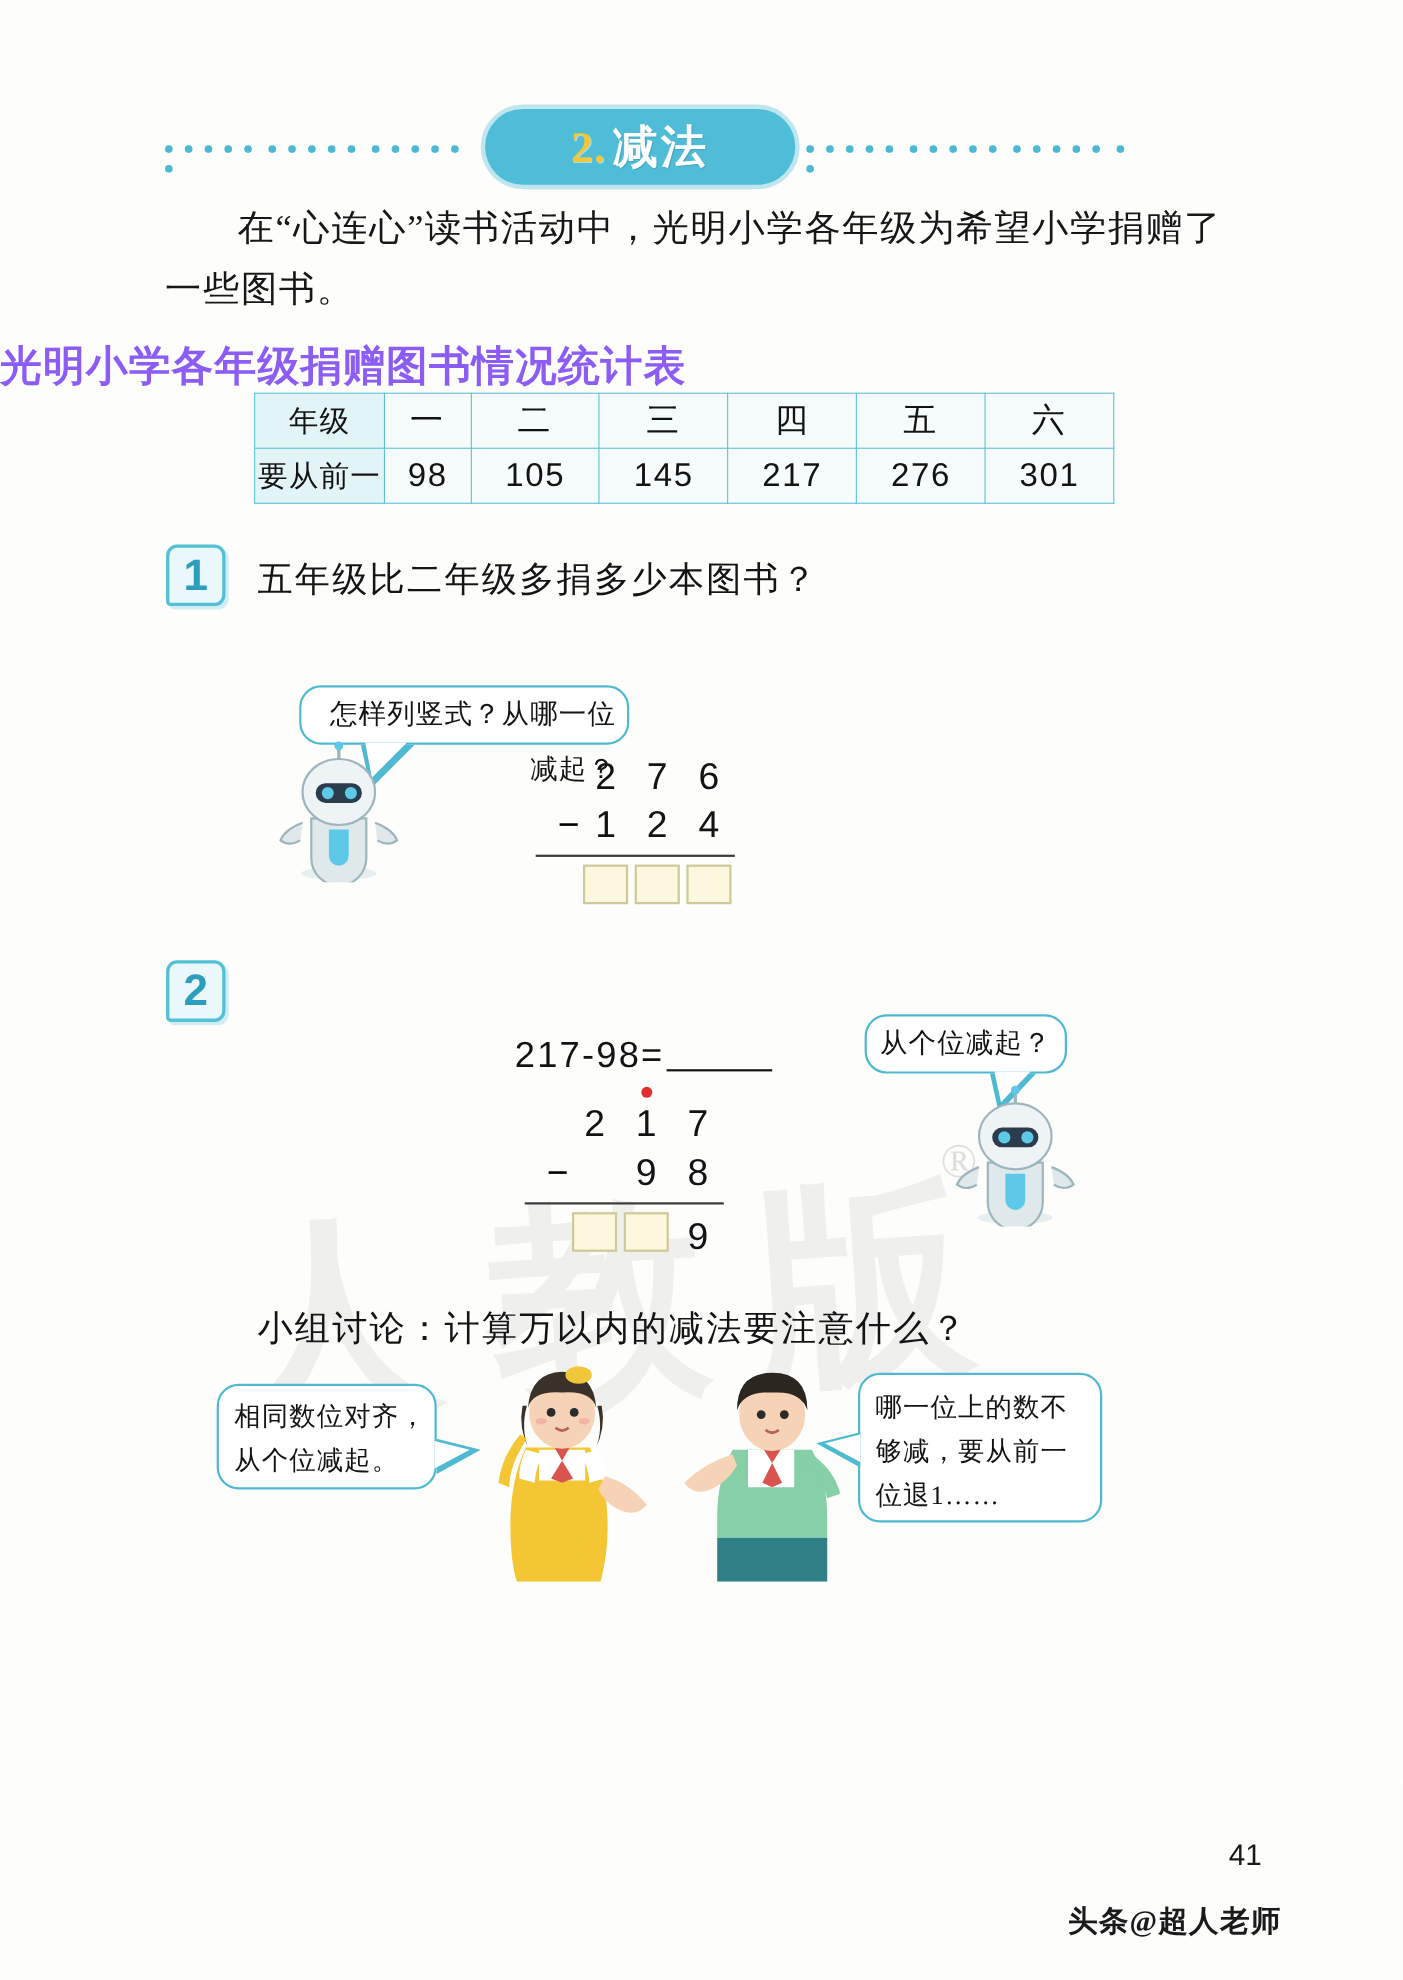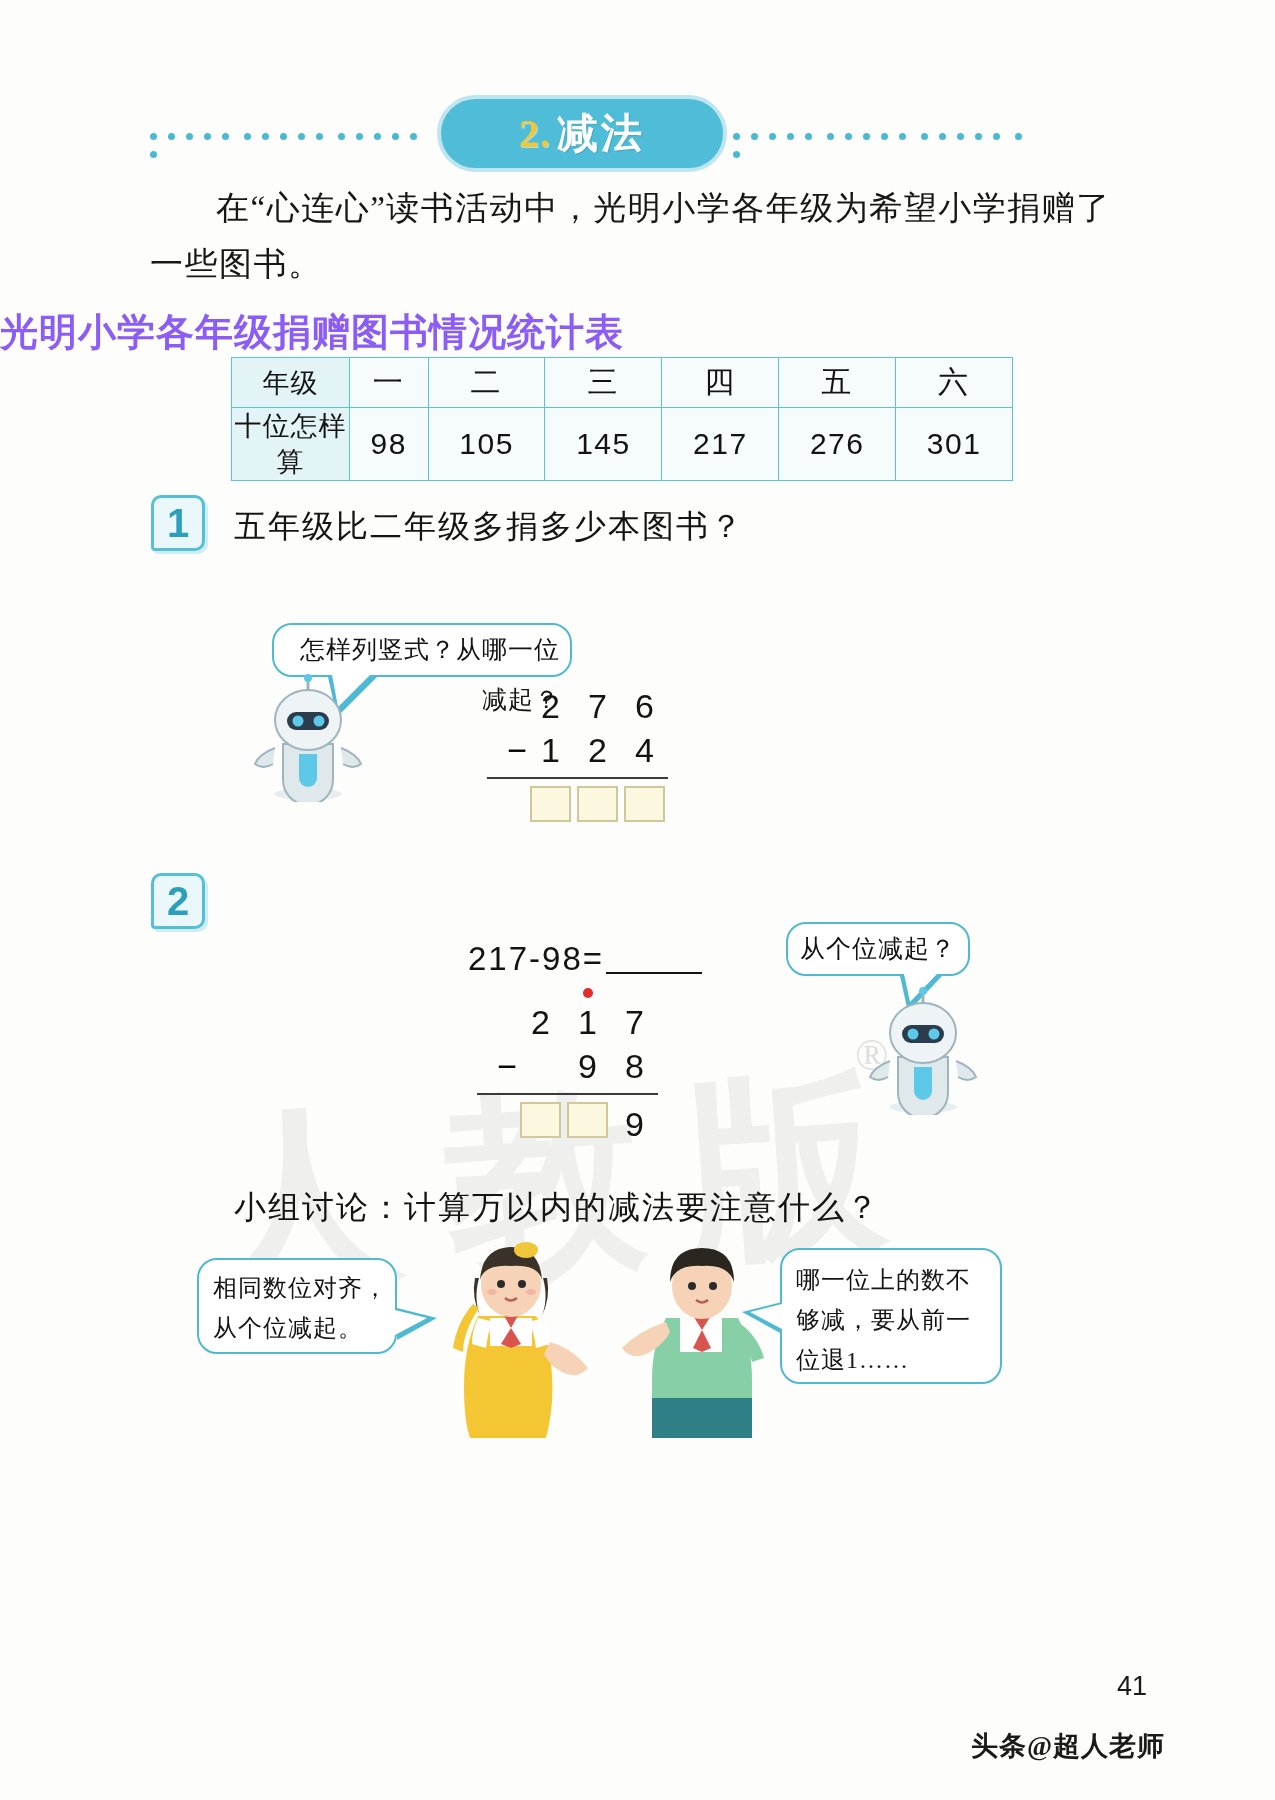--- a/index.html
+++ b/index.html
@@ -406,21 +406,21 @@
         <tr>
       <td class="rowhead">年级</td>
       <td>一</td>
       <td>二</td>
       <td>三</td>
       <td>四</td>
       <td>五</td>
       <td>六</td>
     </tr>
     <tr>
-      <td class="rowhead">十位怎样算</td>
+      <td class="rowhead">要从前一</td>
       <td class="num">98</td>
       <td class="num">105</td>
       <td class="num">145</td>
       <td class="num">217</td>
       <td class="num">276</td>
       <td class="num">301</td>
     </tr>
   </tbody>
     </table>
 

